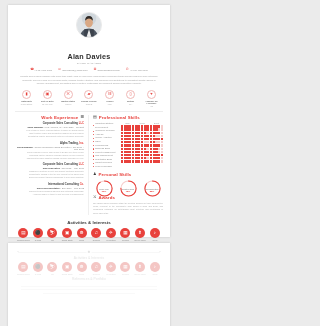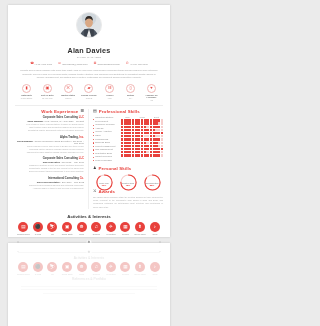--- a/index.html
+++ b/index.html
@@ -24,21 +24,21 @@
 
   
   .hdr { padding-top: 7px; text-align: center; }
   .avatar {
     width: 26px; height: 26px; border-radius: 50%;
     margin: 0 auto; overflow: hidden;
     border: 1.2px solid #e9e9e9; position: relative;
     background: #f4f4f4;
   }
   .avatar .photo { position: absolute; inset: 0; }
-  .nm { font-size: 7.2px; font-weight: bold; color: #2e2e2e; letter-spacing: .2px; margin-top: 8px; }
+  .nm { font-size: 7.2px; font-weight: bold; color: #2e2e2e; letter-spacing: .2px; margin-top: 14px; }
   .role { font-size: 2.5px; color: #9a9a9a; margin-top: 1.2px; letter-spacing: .25px; text-transform: uppercase; }
 
   .contact {
     display: flex; justify-content: center; align-items: center;
     gap: 6px; margin-top: 3.2px;
   }
   .ci { display: flex; align-items: center; gap: 1.2px; }
   .ci .gl { width: 2.8px; height: 3.4px; color: #e8413c; font-size: 3px; line-height: 3.4px; }
   .ci .tx { font-size: 2.4px; color: #8d8d8d; white-space: nowrap; }
 

